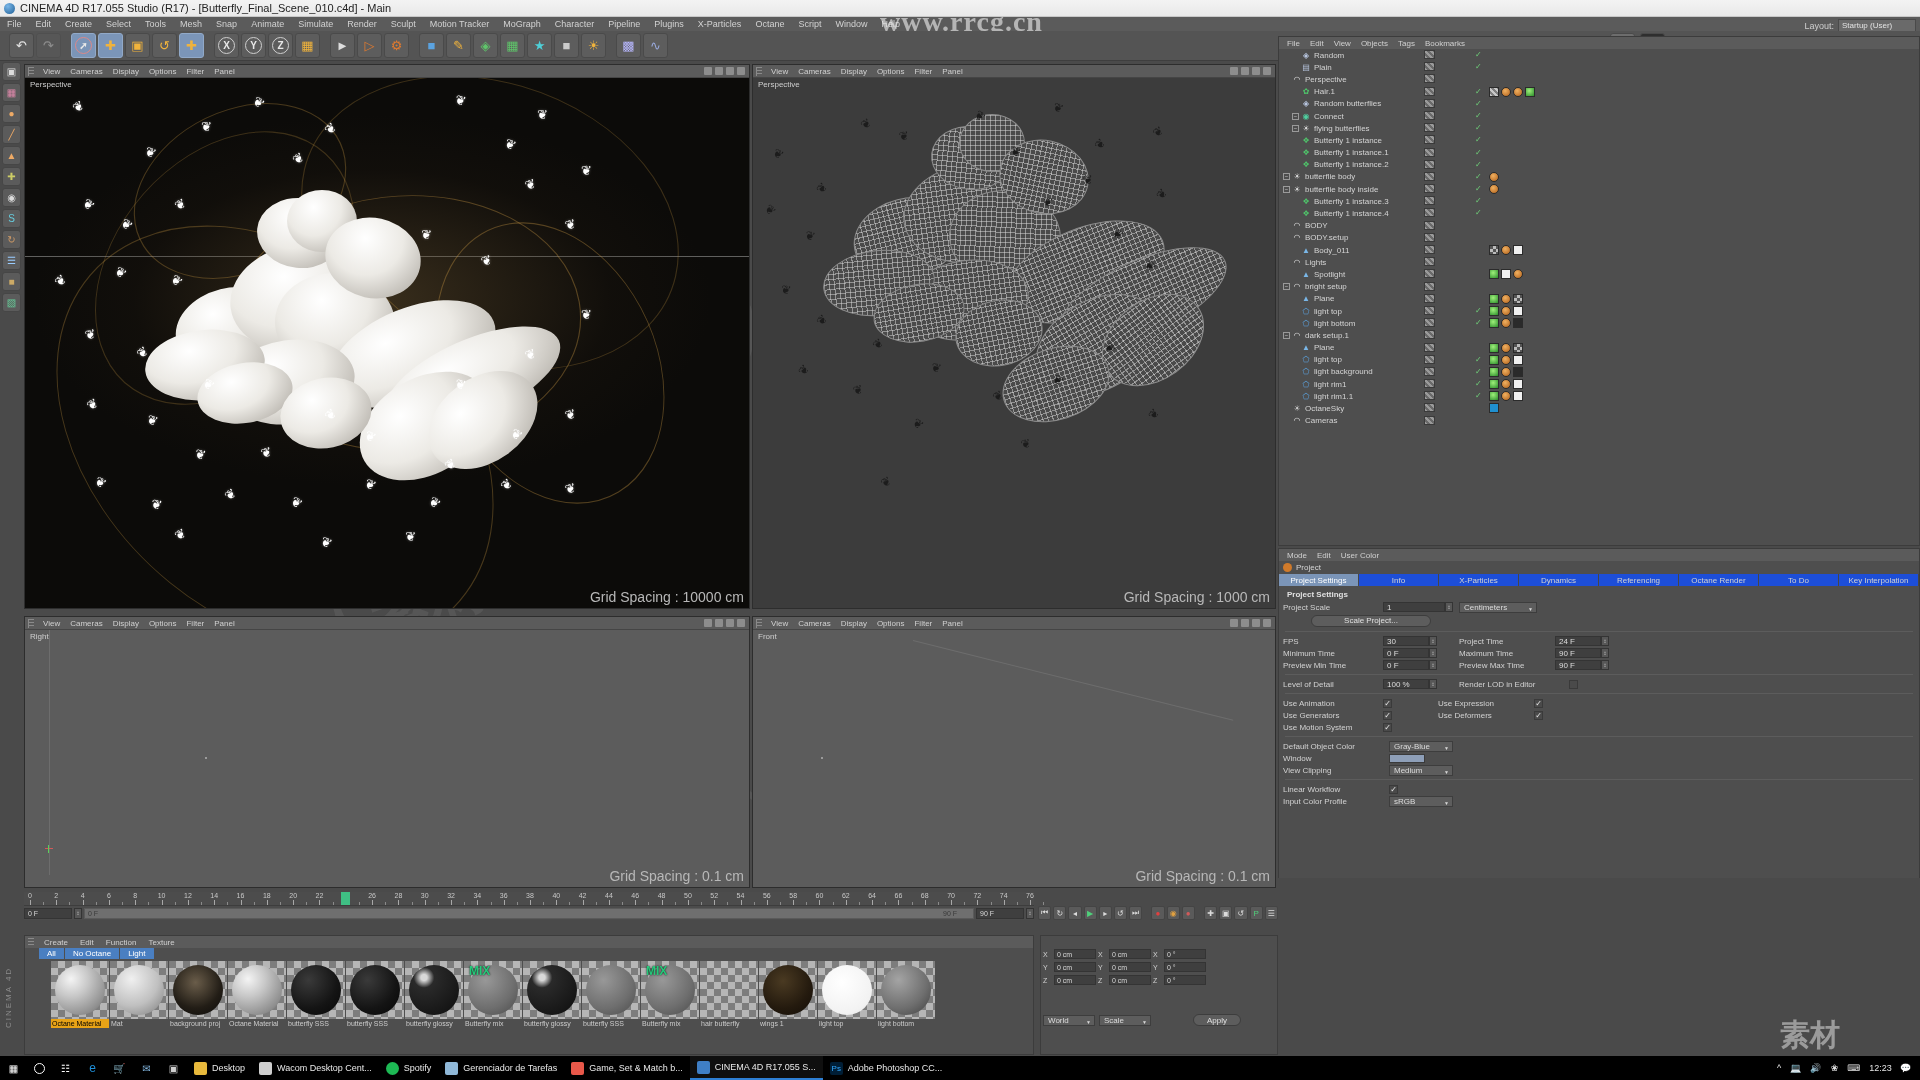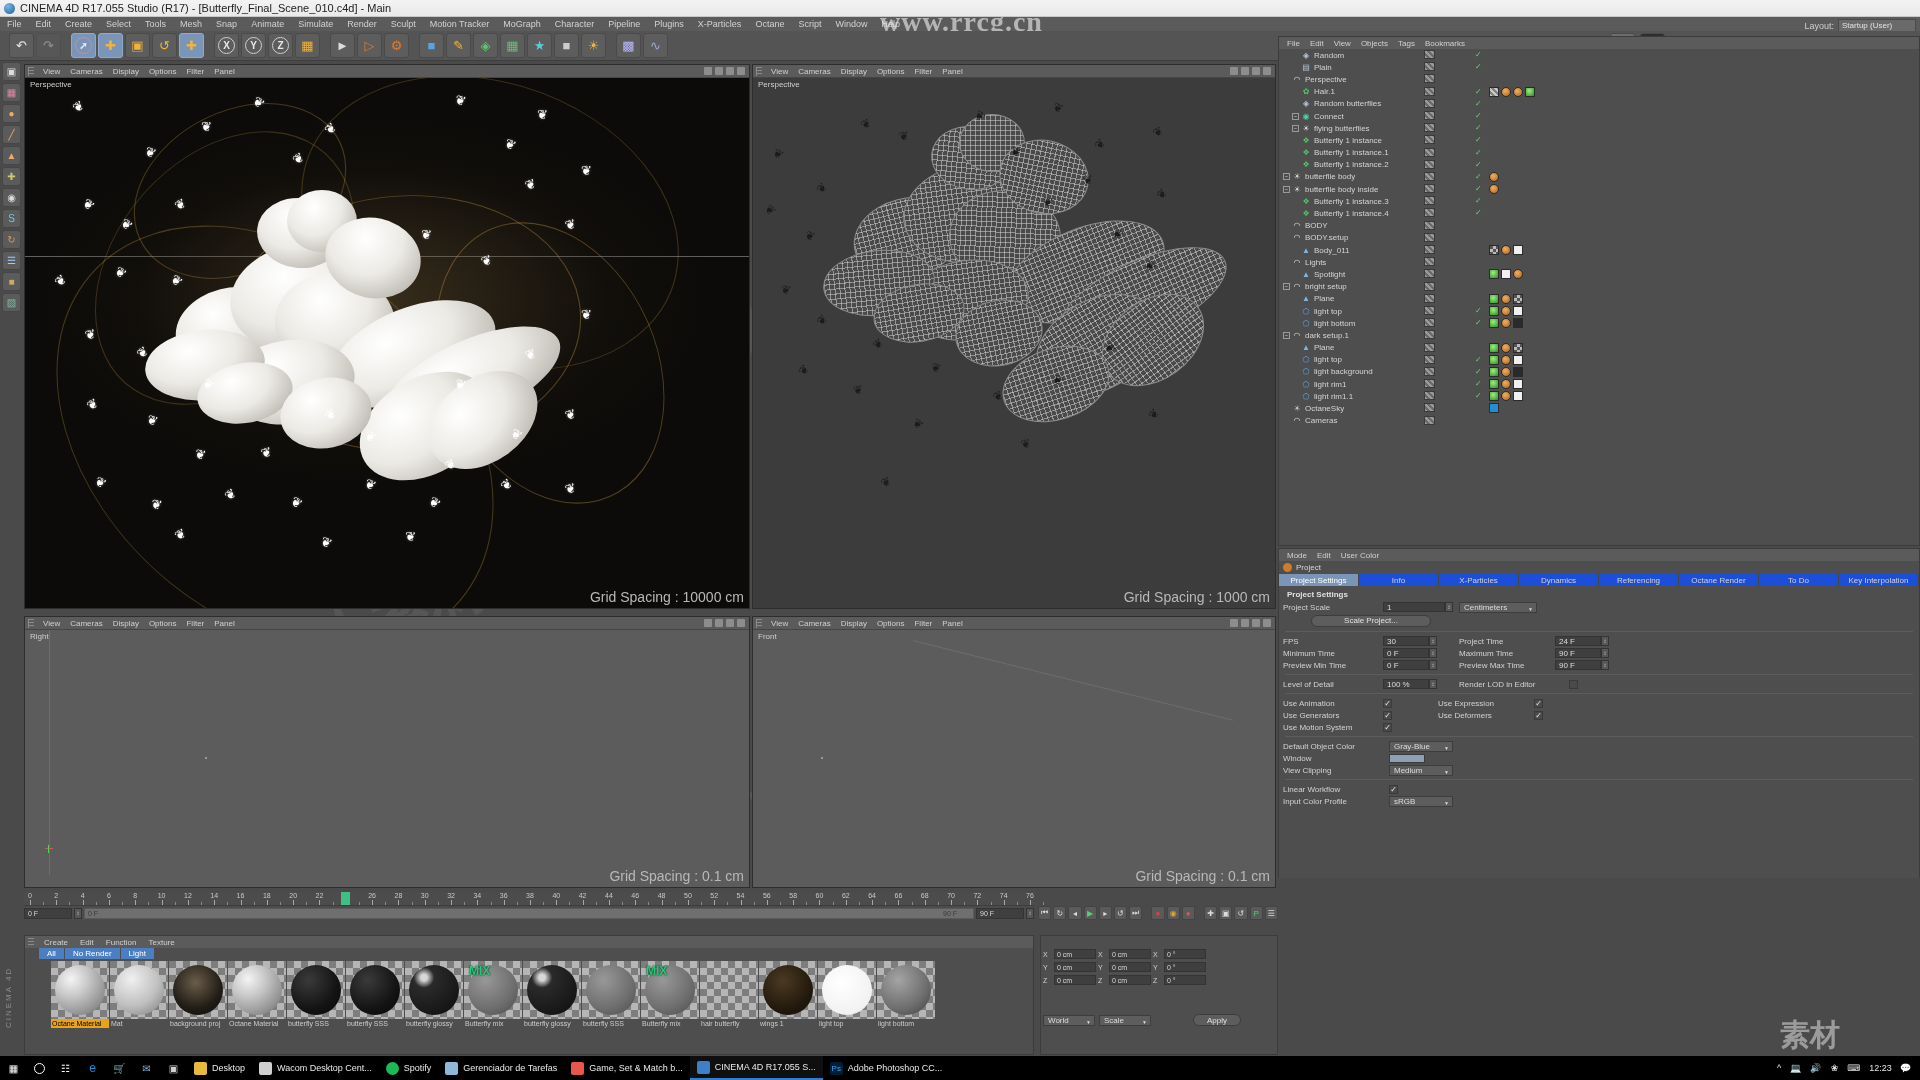--- a/index.html
+++ b/index.html
@@ -1195,21 +1195,21 @@
 <div id="mm">
   <div id="mm-menu">
     <span class="dots" style="width:6px;height:9px;margin-right:4px;background:repeating-linear-gradient(#8a8a8a 0 1px,transparent 1px 3px);"></span>
   <span class="m">Create</span>
       <span class="m">Edit</span>
       <span class="m">Function</span>
       <span class="m">Texture</span>
     </div>
   <div id="mm-layers">
       <span class="lb">All</span>
-      <span class="lb">No Render</span>
+      <span class="lb">No Octane</span>
       <span class="lb">Light</span>
     </div>
   <div id="mm-grid">
       <div class="mcell">
         <div class="msphere">
           <div class="ball" style="background: radial-gradient(circle at 32% 28%, rgb(244, 244, 244), rgb(200, 200, 200) 35%, rgb(143, 143, 143) 75%, rgb(90, 90, 90));"></div>
         </div>
         <div class="mlabel sel">Octane Material</div>
       </div>
       <div class="mcell">

